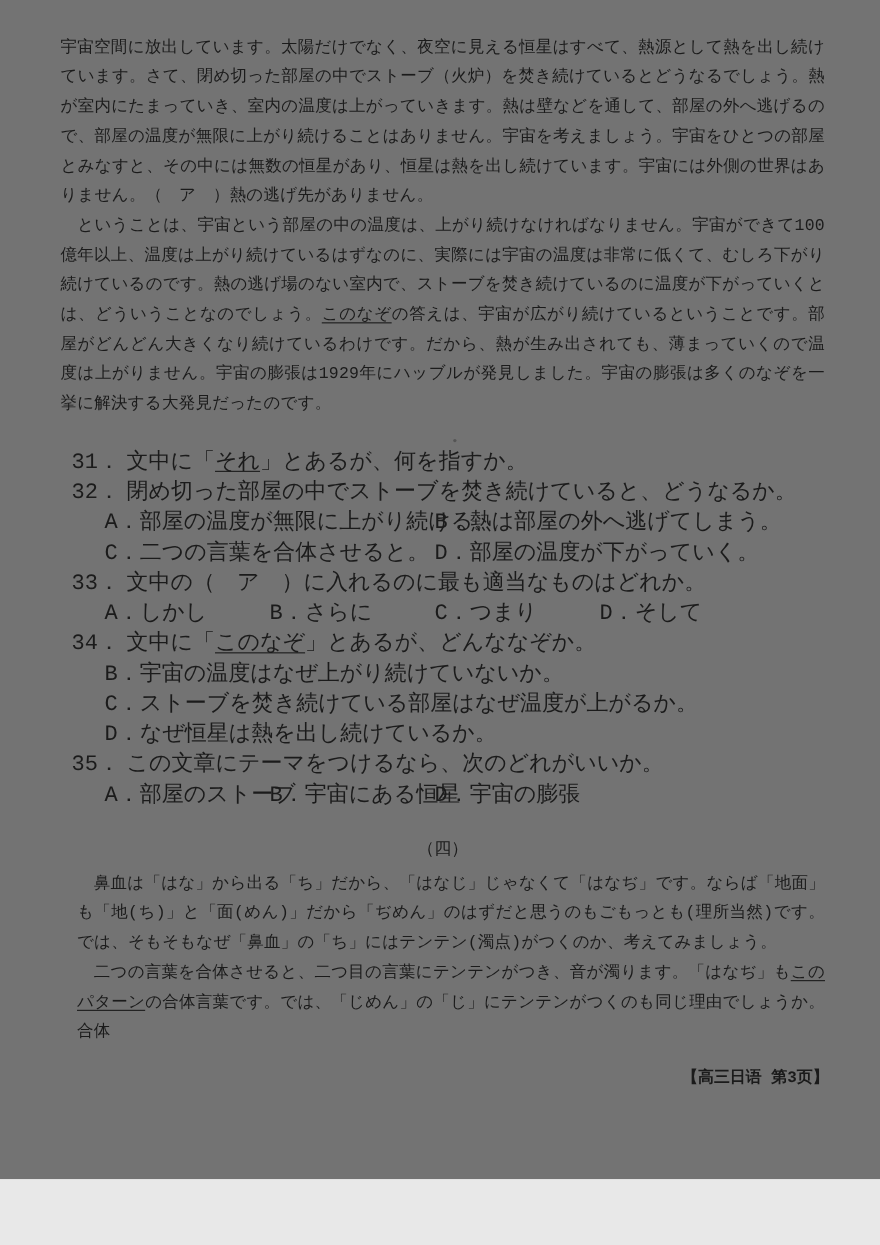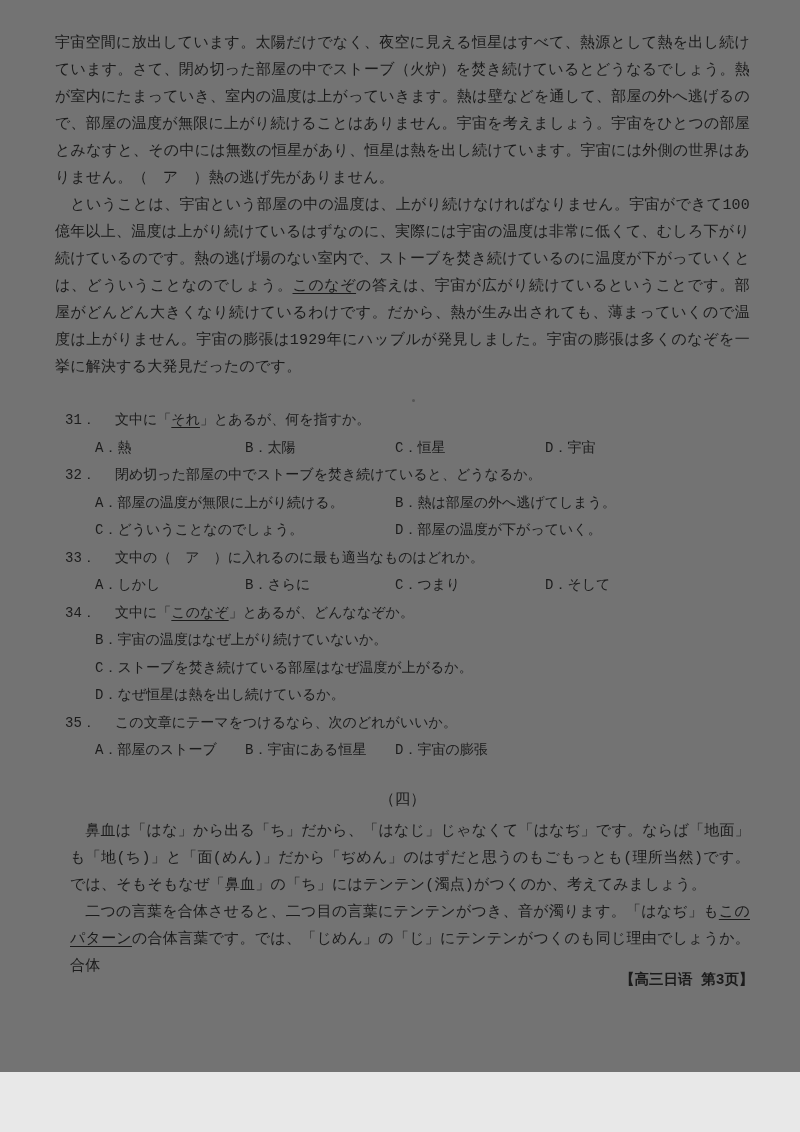--- a/index.html
+++ b/index.html
@@ -19,21 +19,21 @@
     font-size:15px;
     line-height:27px;
     text-align:justify;
     letter-spacing:0.2px;
   }
   .u{
     text-decoration:underline;
     text-underline-offset:3px;
     text-decoration-thickness:1px;
   }
-  .questions{margin-top:26px;font-size:14px;}
+  .questions{margin-top:26px;font-size:20px;}
   .q-line{display:flex;line-height:27.5px;}
   .q-num{flex:none;width:30px;padding-left:10px;white-space:nowrap;}
   .q-stem{flex:1;margin-left:20px;}
   .opt-row{display:flex;padding-left:40px;line-height:27.5px;}
   .opt-row.cols4 .opt{flex:none;width:150px;white-space:nowrap;}
   .opt-row.cols4 .opt:last-child{width:auto;}
   .opt-row.cols2 .opt{flex:none;width:300px;white-space:nowrap;}
   .opt-row.cols2 .opt:last-child{width:auto;text-align:center;}
   .opt-line{padding-left:40px;line-height:27.5px;}
   .section-header{
@@ -69,39 +69,33 @@
 
   <span class="ink-dot"></span>
 
   <div class="questions">
 
     <div>
       <div class="q-line">
         <span class="q-num">31．</span>
         <span class="q-stem"><span>文中に「</span><span class="u">それ</span><span>」とあるが、何を指すか。</span></span>
       </div>
-      <div class="opt-row cols4">
-        <span class="opt">A．熱</span>
-        <span class="opt">B．太陽</span>
-        <span class="opt">C．恒星</span>
-        <span class="opt">D．宇宙</span>
-      </div>
     </div>
 
     <div>
       <div class="q-line">
         <span class="q-num">32．</span>
         <span class="q-stem">閉め切った部屋の中でストーブを焚き続けていると、どうなるか。</span>
       </div>
       <div class="opt-row cols2">
         <span class="opt">A．部屋の温度が無限に上がり続ける。</span>
         <span class="opt">B．熱は部屋の外へ逃げてしまう。</span>
       </div>
       <div class="opt-row cols2">
-        <span class="opt">C．どういうことなのでしょう。</span>
+        <span class="opt">C．二つの言葉を合体させると。</span>
         <span class="opt">D．部屋の温度が下がっていく。</span>
       </div>
     </div>
 
     <div>
       <div class="q-line">
         <span class="q-num">33．</span>
         <span class="q-stem">文中の（　ア　）に入れるのに最も適当なものはどれか。</span>
       </div>
       <div class="opt-row cols4">

